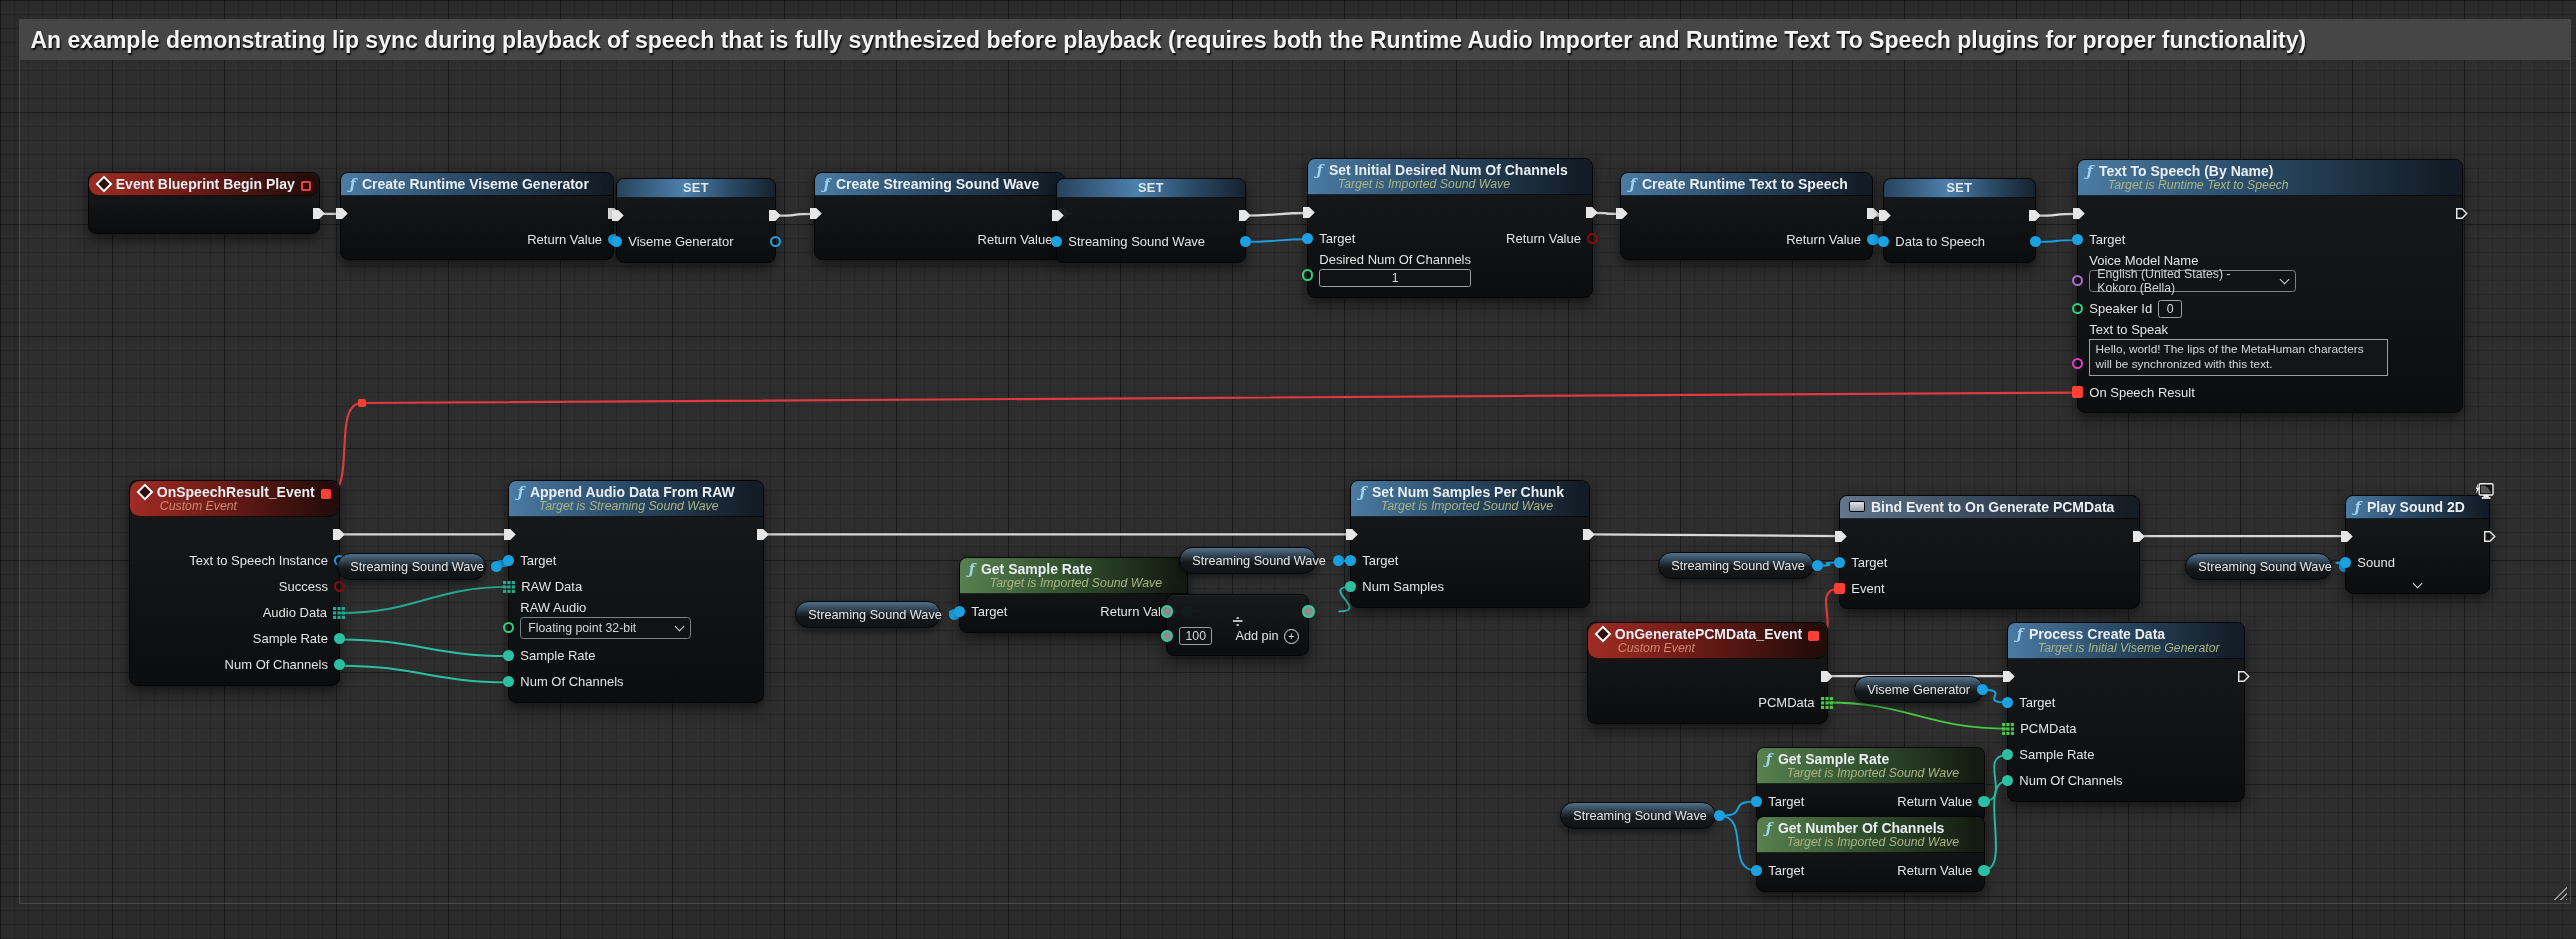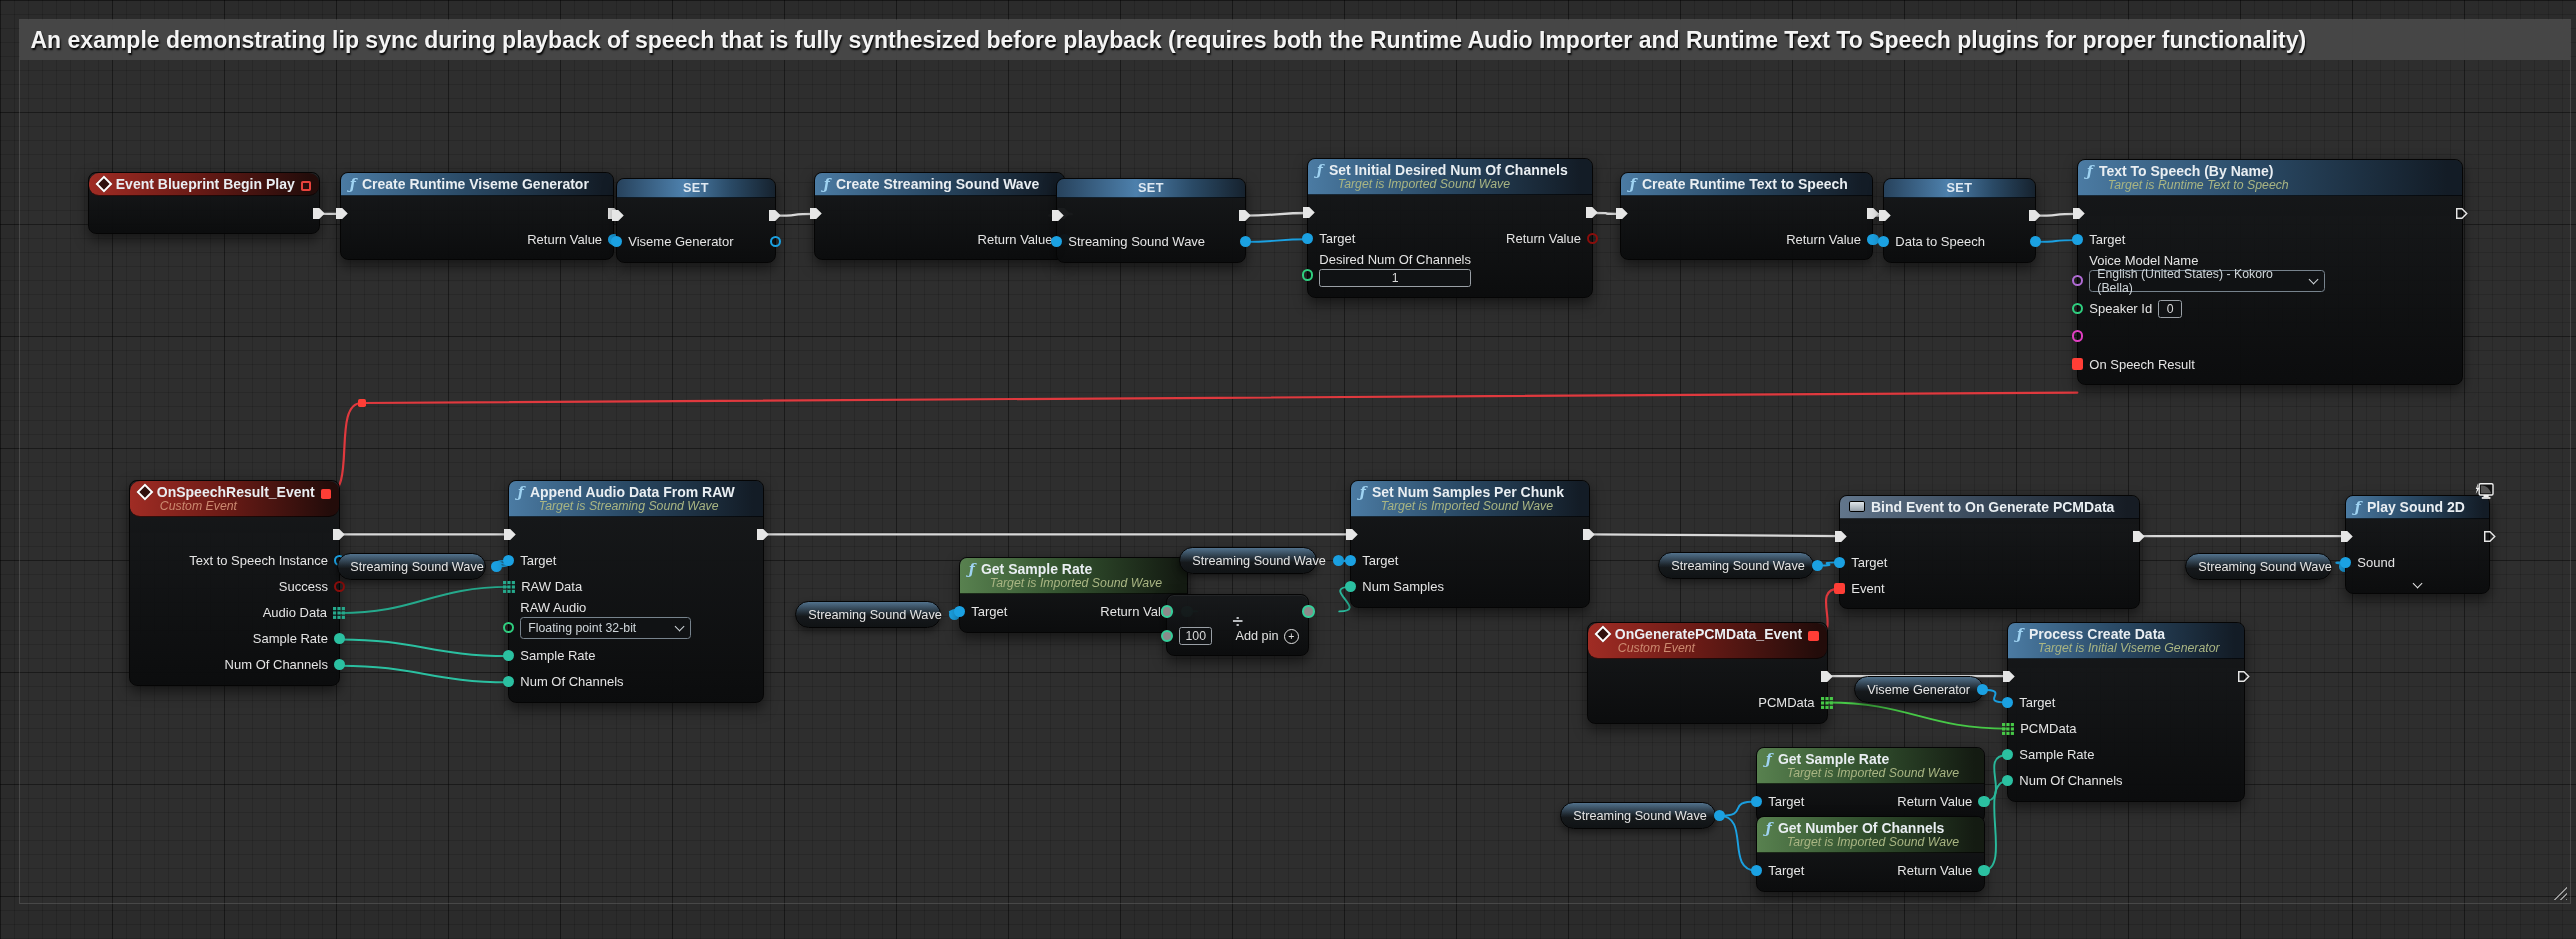--- a/index.html
+++ b/index.html
@@ -403,33 +403,37 @@
                 </svg></span>
             </div>
             <div class="row l">
               <span class="pin circ" style="background: rgb(27, 161, 226);"></span>
               <span class="plabel">Target</span>
             </div>
             <div class="row l wrow">
               <span class="pin circ" style="border: 2.2px solid rgb(176, 107, 212);"></span>
               <div class="wcol">
                 <span class="plabel">Voice Model Name</span>
-                <div class="select" style="width: 236px;">
+                <div class="select" style="width: 207px;">
                   <span>English (United States) - Kokoro (Bella)</span>
                   <span class="chev"></span>
                 </div>
               </div>
             </div>
             <div class="row l">
               <span class="pin circ" style="border: 2.2px solid rgb(47, 207, 127);"></span>
               <span class="plabel">Speaker Id</span>
               <span class="numbox">0</span>
             </div>
             <div class="row l wrow">
               <span class="pin circ" style="border: 2.2px solid rgb(225, 63, 194);"></span>
+              <div class="wcol">
+                <span class="plabel">Text to Speak</span>
+                <div class="textbox" style="width: 299px;">Hello, world! The lips of the MetaHuman characters will be synchronized with this text.</div>
+              </div>
             </div>
             <div class="row l">
               <span class="pin sq" style="background: rgb(255, 62, 54);"></span>
               <span class="plabel">On Speech Result</span>
             </div>
           </div>
           <div class="col r">
             <div class="row r">
               <span class="pin exec"><svg width="13" height="13" viewBox="0 0 15 15">
                   <path d="M2 2h6l5.5 5.5L8 13H2z" fill="none" stroke="#e6e6e6" stroke-width="1.7"></path>

